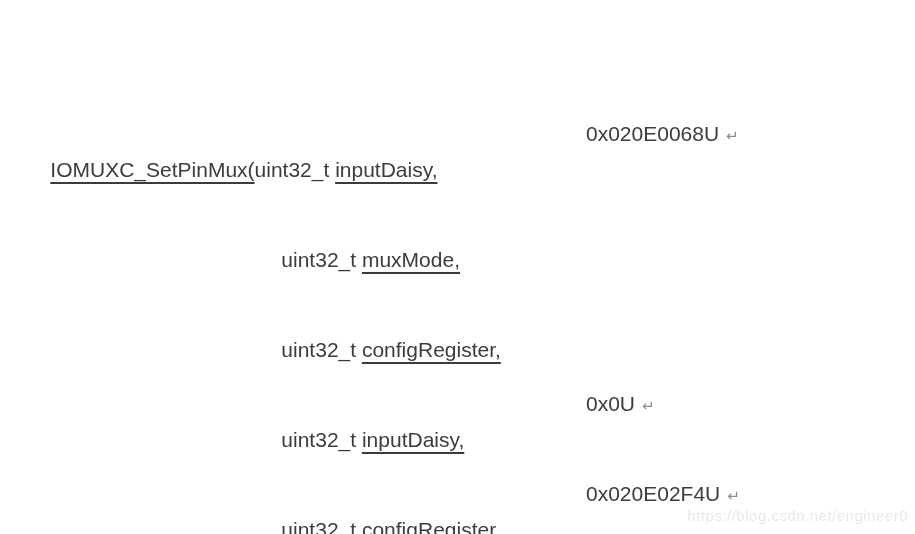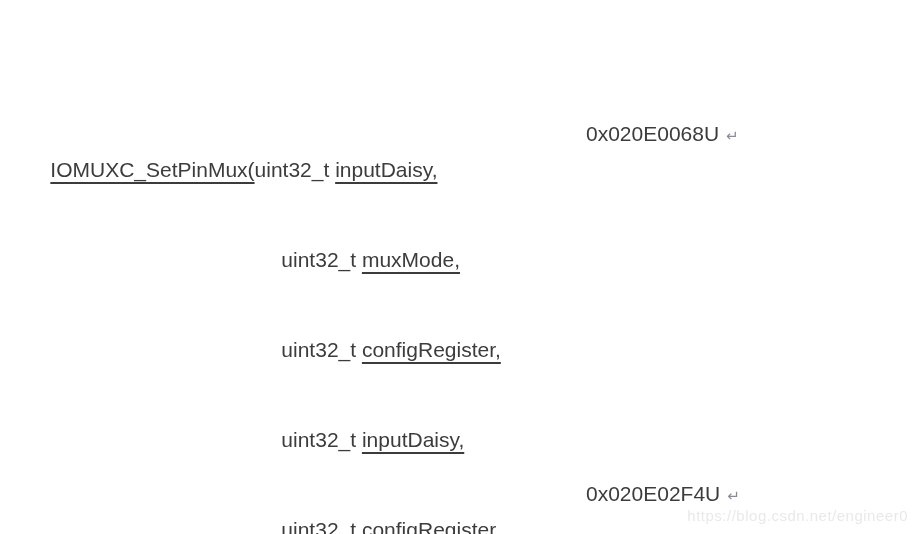--- a/index.html
+++ b/index.html
@@ -68,20 +68,21 @@
   <div class="row indent-b1">
     <span>uint32_t </span><span class="wred">muxMode,</span>
   </div>
 
   <div class="row indent-b1">
     <span>uint32_t </span><span class="wred">configRegister,</span>
   </div>
 
   <div class="row indent-b1">
     <span>uint32_t </span><span class="wred">inputDaisy,</span>
+    <span class="valcol c1"><span>0x0U</span><span class="retmark">↵</span></span>
   </div>
 
   <div class="row indent-b1">
     <span>uint32_t </span><span class="wred">configRegister,</span>
     <span class="valcol c1"><span>0x020E02F4U</span><span class="retmark">↵</span></span>
   </div>
 
   
 
   

